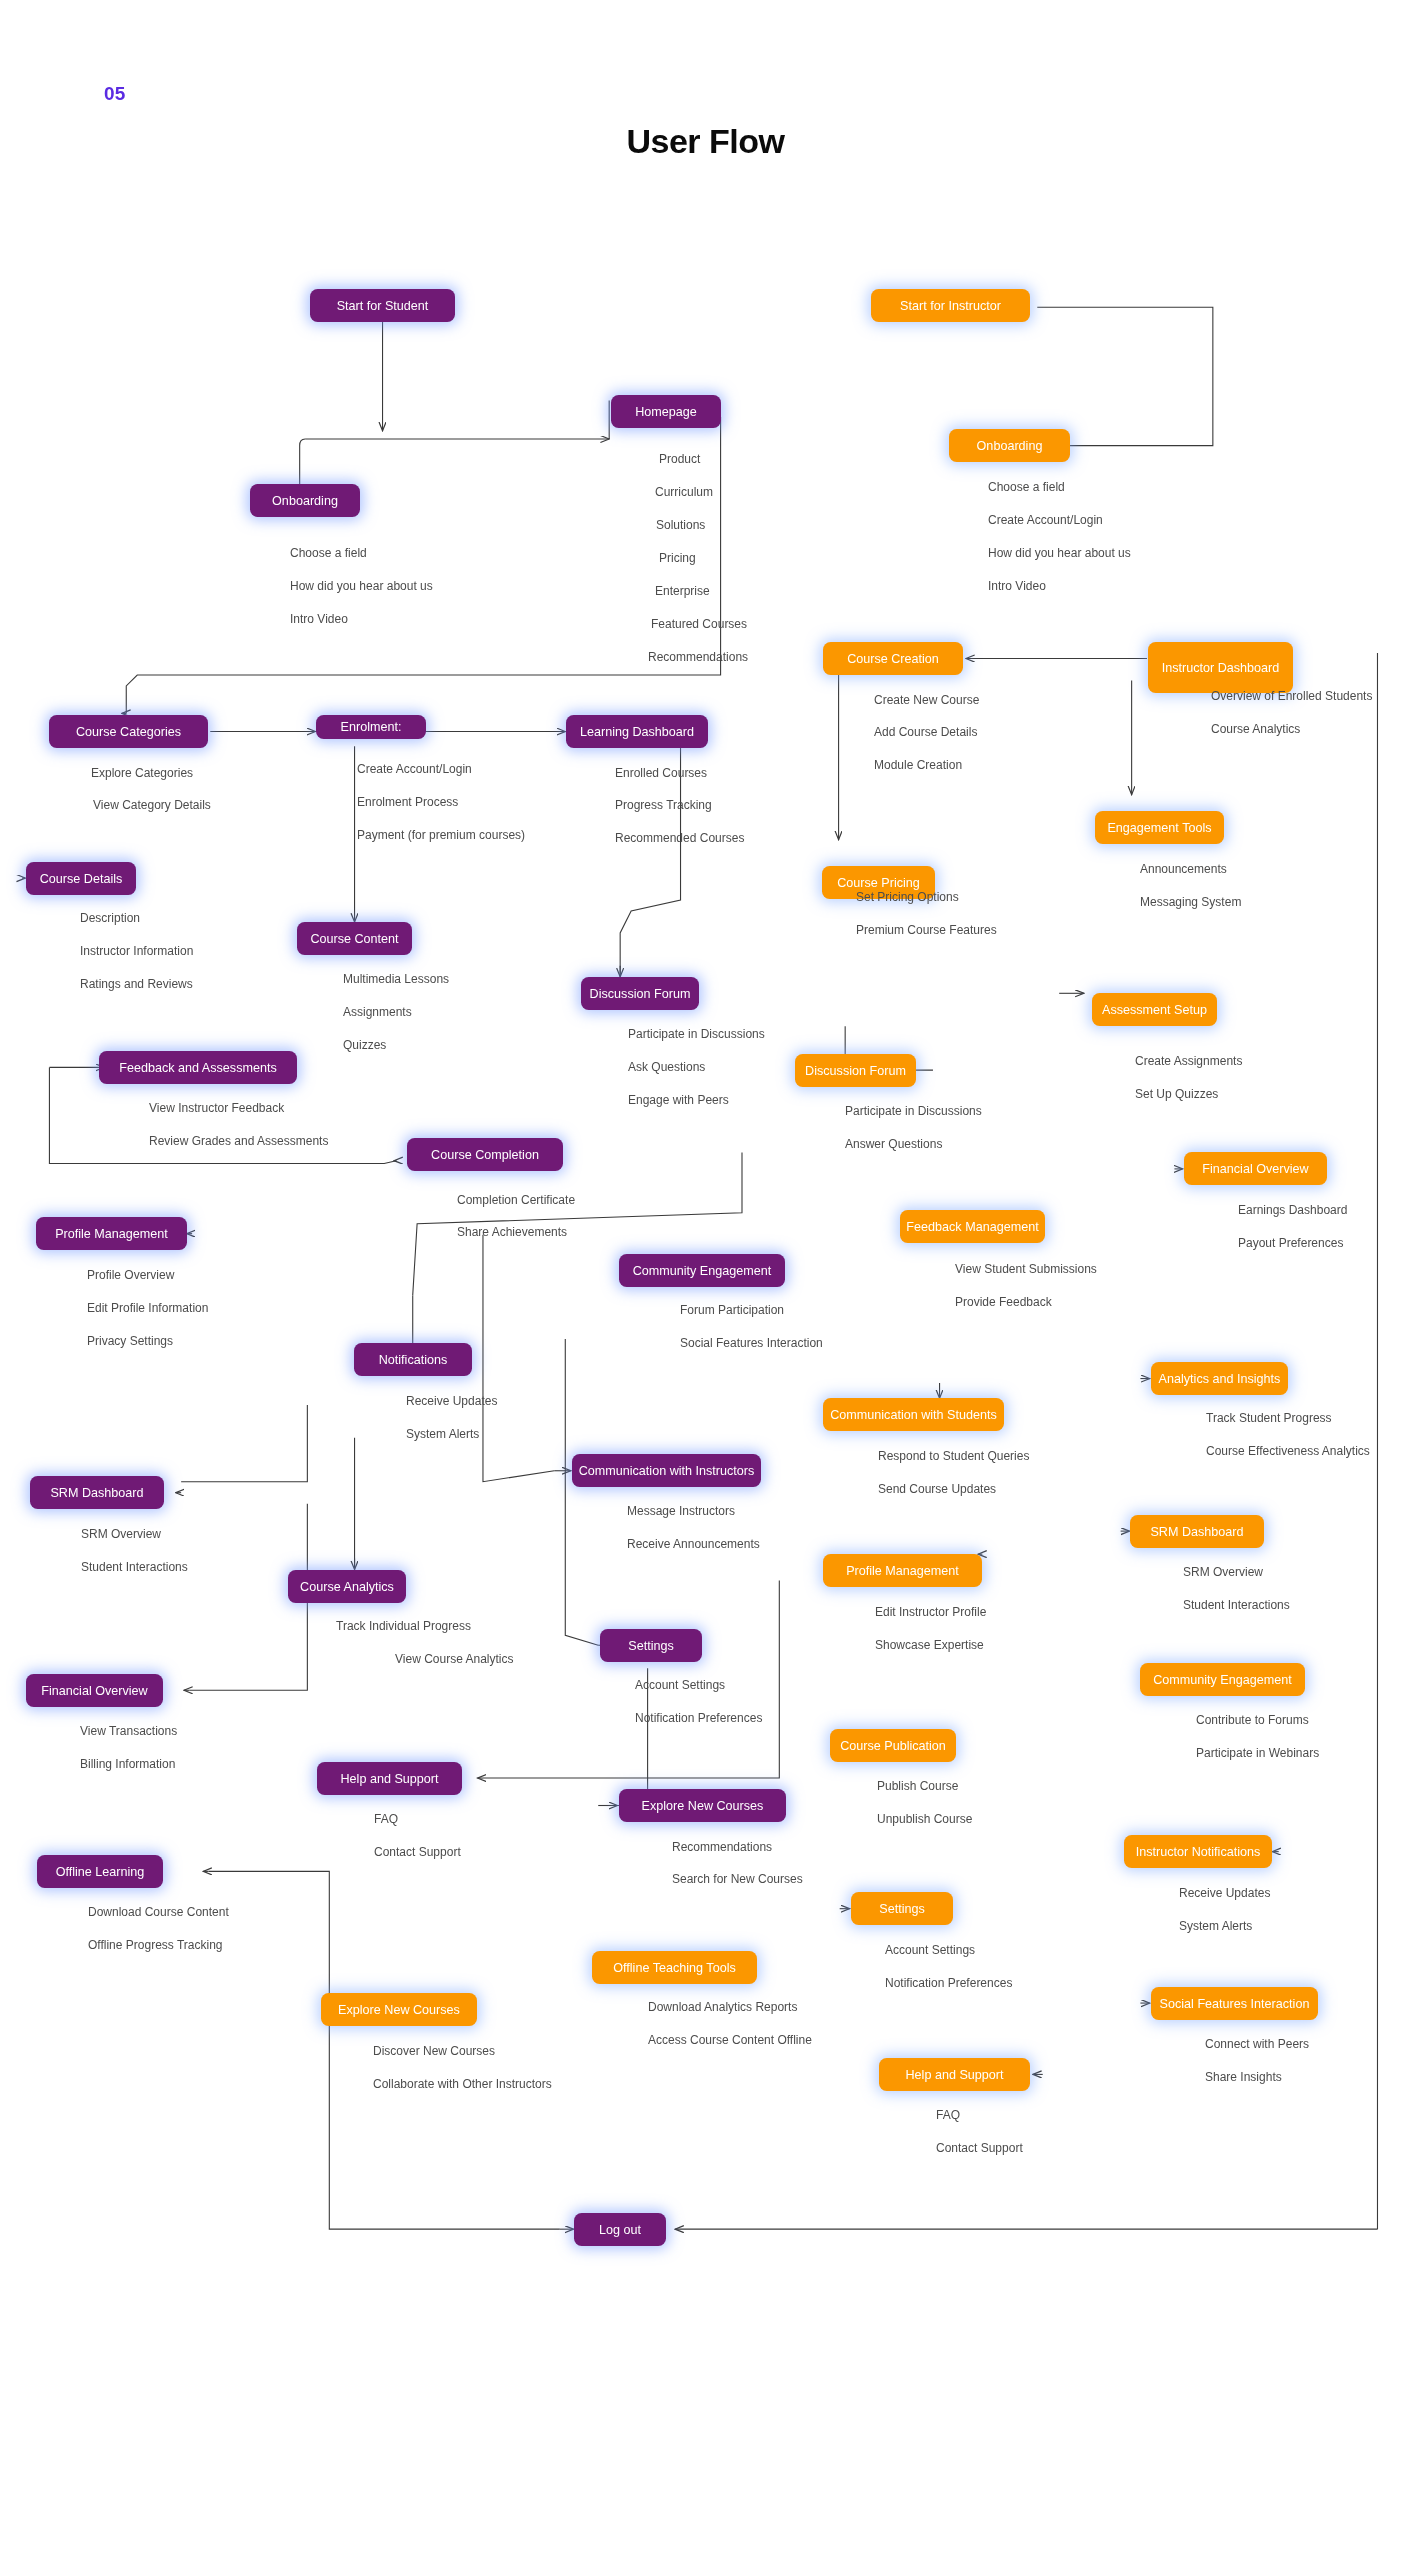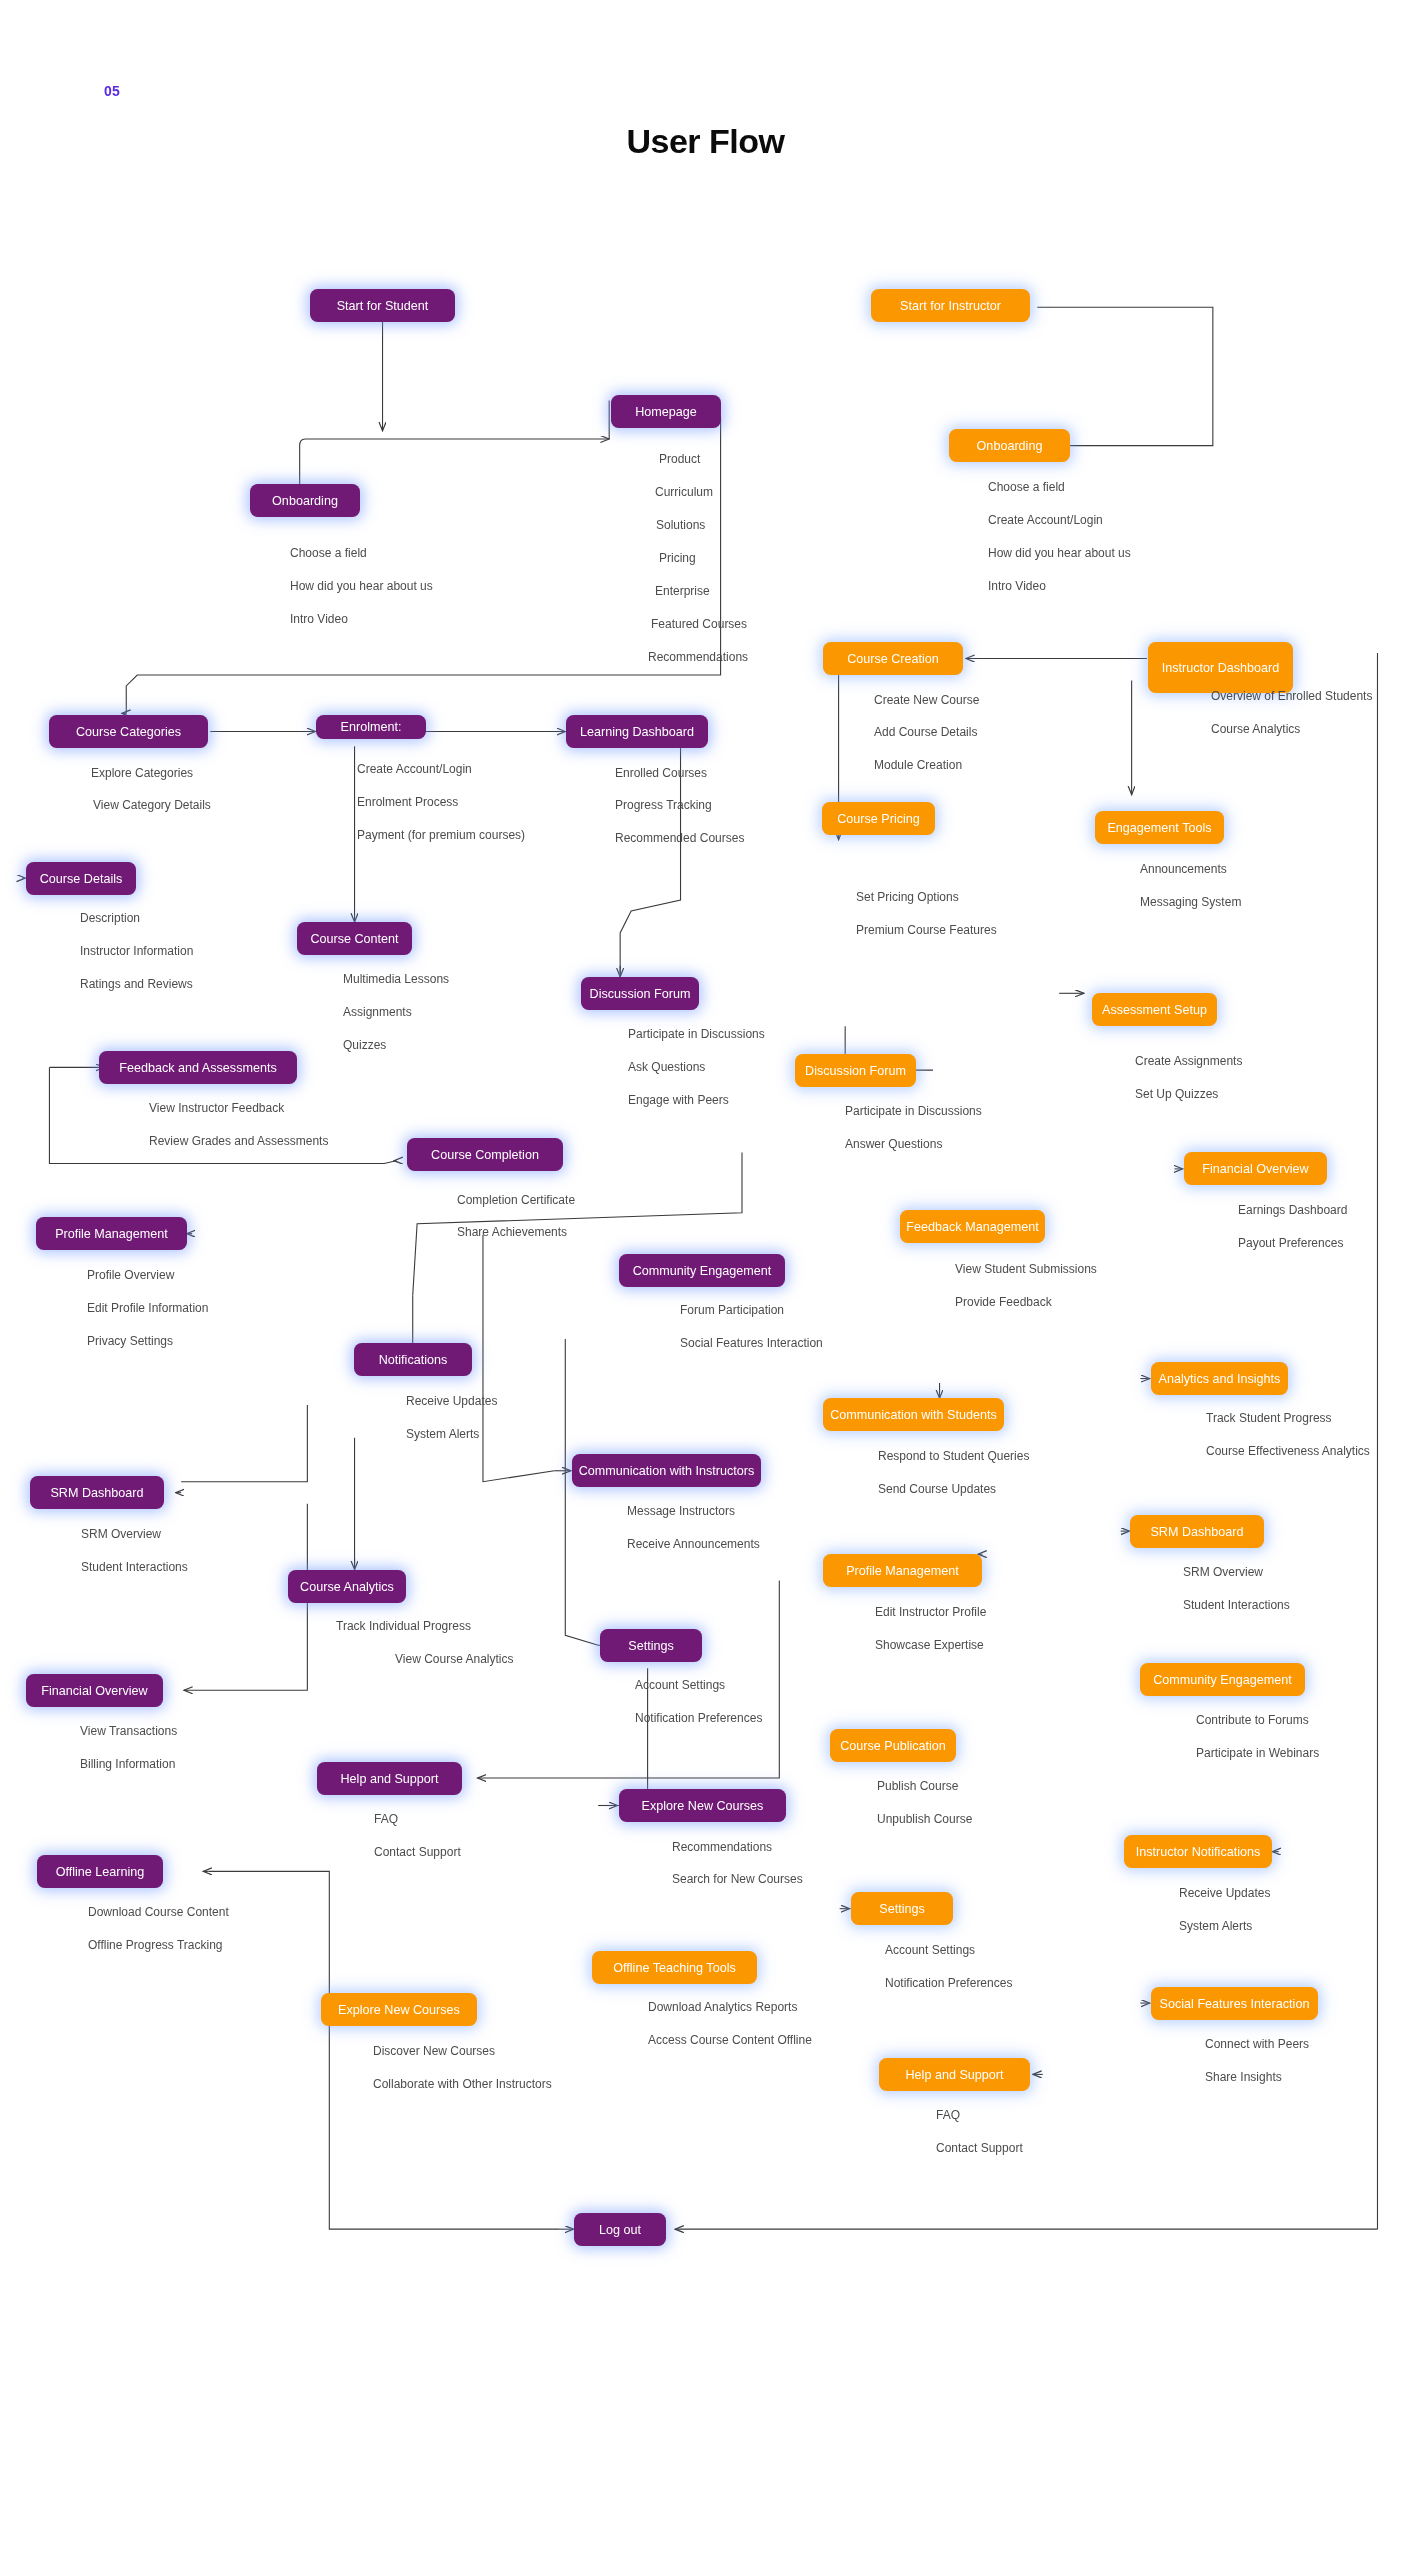--- a/index.html
+++ b/index.html
@@ -1,19 +1,19 @@
 <!DOCTYPE html>
 <html style="font-size:8.8px"><head>
 <meta charset="utf-8">
 <style>
   html,body{margin:0;padding:0;background:#ffffff;}
   body{font-family:"Liberation Sans","DejaVu Sans",sans-serif;}
   #page{position:relative;width:1411px;height:2576px;background:#fff;overflow:hidden;}
 
-  .page-num{position:absolute;left:104px;top:83px;font-size:14px;color:#5a2be2;font-weight:700;letter-spacing:0.3px;}
+  .page-num{position:absolute;left:104px;top:83px;font-size:19px;color:#5a2be2;font-weight:700;letter-spacing:0.3px;}
   .title{position:absolute;left:0;top:122px;width:1411px;text-align:center;font-size:34px;font-weight:700;color:#0b0b0b;letter-spacing:-0.5px;}
   .subtitle{position:absolute;left:0;top:181px;width:1411px;text-align:center;font-size:13.7px;color:#1c1c1c;font-weight:400;}
 
   #edges{position:absolute;left:0;top:0;width:1411px;height:2576px;pointer-events:none;}
 
   .node{position:absolute;border-radius:7.7px;color:#fff;font-size:12.6px;font-weight:500;
         display:flex;align-items:center;justify-content:center;text-align:center;
         padding:0 7.7px;box-sizing:border-box;white-space:nowrap;}
   .node.purple{background:#701a75;box-shadow:0 0 14.3px 3.3px rgba(110,150,255,.55);}
   .node.orange{background:#fb9700;box-shadow:0 0 14.3px 3.3px rgba(120,165,255,.5);}
@@ -251,21 +251,21 @@
 
   <div class="node orange" style="left:823px;top:642px;width:140px;height:33px;">Course Creation</div>
   <div class="leaf" style="left:874px;top:693px;">Create New Course</div>
   <div class="leaf" style="left:874px;top:725px;">Add Course Details</div>
   <div class="leaf" style="left:874px;top:758px;">Module Creation</div>
 
   <div class="node orange" style="left:1148px;top:642px;width:145px;height:51px;">Instructor Dashboard</div>
   <div class="leaf" style="left:1211px;top:689px;">Overview of Enrolled Students</div>
   <div class="leaf" style="left:1211px;top:722px;">Course Analytics</div>
 
-  <div class="node orange" style="left:822px;top:802px;width:113px;height:33px;">Course Pricing</div>
+  <div class="node orange" style="left:822px;top:866px;width:113px;height:33px;">Course Pricing</div>
   <div class="leaf" style="left:856px;top:890px;">Set Pricing Options</div>
   <div class="leaf" style="left:856px;top:923px;">Premium Course Features</div>
 
   <div class="node orange" style="left:1095px;top:811px;width:129px;height:33px;">Engagement Tools</div>
   <div class="leaf" style="left:1140px;top:862px;">Announcements</div>
   <div class="leaf" style="left:1140px;top:895px;">Messaging System</div>
 
   <div class="node orange" style="left:1092px;top:993px;width:125px;height:33px;">Assessment Setup</div>
   <div class="leaf" style="left:1135px;top:1054px;">Create Assignments</div>
   <div class="leaf" style="left:1135px;top:1087px;">Set Up Quizzes</div>

